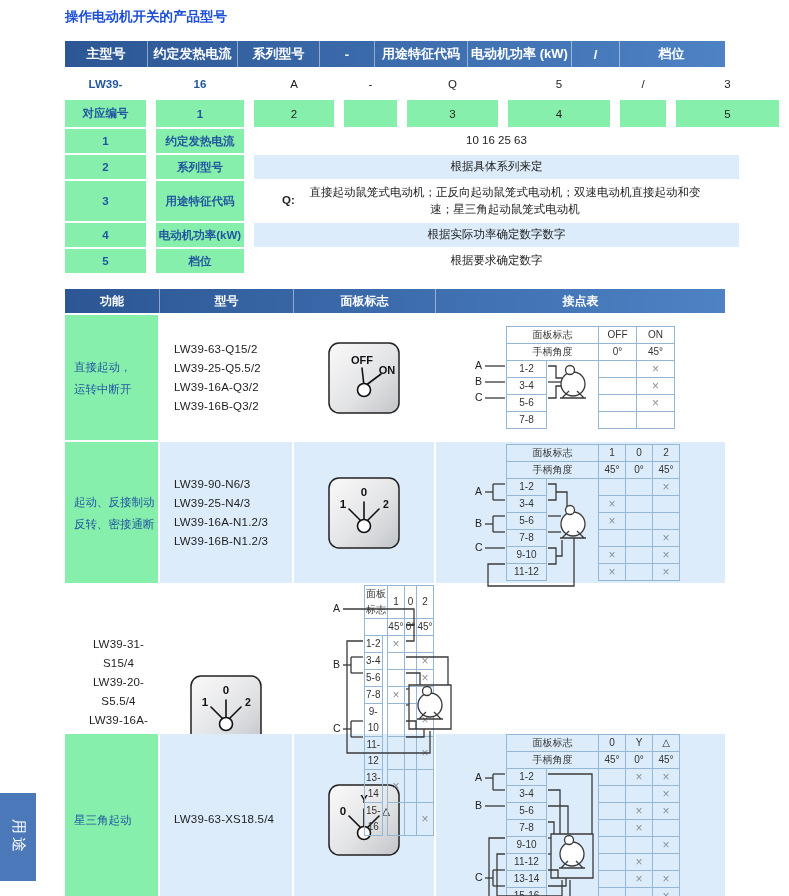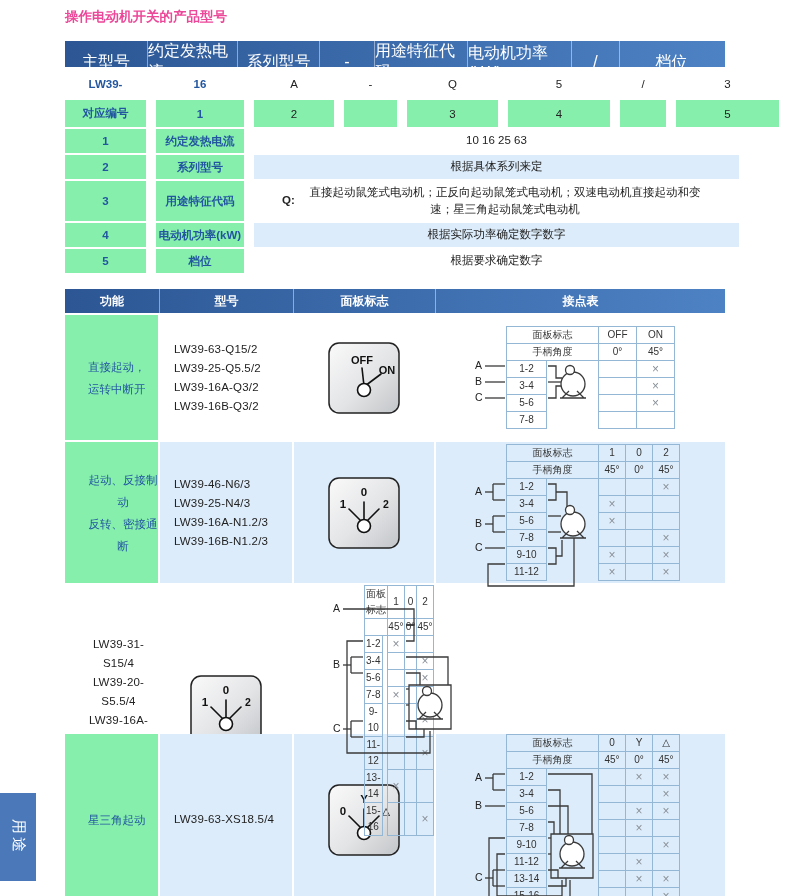--- a/index.html
+++ b/index.html
@@ -1,40 +1,40 @@
 <!DOCTYPE html>
 <html><head>
 <meta charset="utf-8">
 <style>
   *{box-sizing:border-box;margin:0;padding:0}
   html,body{width:789px;height:896px;background:#fff;overflow:hidden}
   body{font-family:"Liberation Sans","DejaVu Sans",sans-serif;position:relative;color:#222}
   .content{position:absolute;left:65px;top:8px;width:660px}
-  .page-title{font-size:13.5px;font-weight:bold;color:#ec4899;margin-bottom:15px}
+  .page-title{font-size:13.5px;font-weight:bold;color:#1d4ed8;margin-bottom:15px}
 
   
   .t1-header{display:grid;grid-template-columns:83px 90px 82px 55px 93px 104px 48px 103px;
-    height:26px;background:linear-gradient(90deg,#2c5694,#4d82c4);color:#fff;font-weight:normal;
-    font-size:16px;margin-bottom:2px}
+    height:26px;background:linear-gradient(90deg,#2c5694,#4d82c4);color:#fff;font-weight:bold;
+    font-size:13px;margin-bottom:2px}
   .hcell{display:flex;align-items:center;justify-content:center;border-right:1px solid rgba(255,255,255,.45)}
   .hcell:last-child{border-right:none}
   .t1-row{display:grid;grid-template-columns:81px 88px 80px 53px 91px 102px 46px 103px;column-gap:10px;margin-bottom:2px}
   .t1-detail{grid-template-columns:81px 88px 485px}
   .cell{display:flex;align-items:center;justify-content:center;font-size:11.5px;color:#222;background:#fff;text-align:center}
   .bg-light{background:#86efac}
   .bg-pale{background:#ddecfa}
   .accent{color:#2257a0;font-weight:bold}
   .desc{padding:2px 28px;line-height:1.5}
   .desc b{margin-right:4px}
 
   
   .t2-header{display:grid;grid-template-columns:95px 134px 142px 289px;height:24px;
     background:linear-gradient(90deg,#2c5694,#4d82c4);color:#fff;font-weight:bold;font-size:12px;margin-bottom:2px}
   .t2-row{display:grid;grid-template-columns:93px 132px 140px 289px;column-gap:2px;margin-bottom:2px}
-  .func{flex-direction:column;justify-content:center;align-items:flex-start;padding-left:23px;
+  .func{flex-direction:column;justify-content:center;align-items:flex-start;padding-left:9px;
     color:#2257a0;font-size:11.5px;line-height:22px}
   .models{flex-direction:column;justify-content:center;align-items:flex-start;padding-left:14px;
     font-size:11.5px;line-height:19px;letter-spacing:.2px}
   .panelc{justify-content:center}
   .contactc{justify-content:flex-start;padding-left:36px}
 
   
   .contact{position:relative;padding-left:34px}
   .ctab{border-collapse:collapse;table-layout:fixed;background:transparent}
   .ctab td{font-size:10px;color:#333;text-align:center;padding:0;height:16px;line-height:16px}
@@ -210,21 +210,21 @@
             </svg>
           </div>
         </div>
       </div>
       <div class="t2-row" style="height: 141px;">
         <div class="cell bg-light func">
           <div>起动、反接制动</div>
           <div>反转、密接通断</div>
         </div>
         <div class="cell models bg-pale">
-          <div>LW39-46-N6/3</div>
+          <div>LW39-90-N6/3</div>
           <div>LW39-25-N4/3</div>
           <div>LW39-16A-N1.2/3</div>
           <div>LW39-16B-N1.2/3</div>
         </div>
         <div class="cell panelc bg-pale">
           <svg width="76" height="76" viewBox="0 0 76 76">
             <rect x="3" y="3" width="70" height="70" rx="10" fill="url(#panelGrad)" stroke="#222" stroke-width="1.5"></rect>
             <line x1="38" y1="46" x2="38" y2="27" stroke="#111" stroke-width="1.6" stroke-linecap="round"></line>
             <line x1="36" y1="47" x2="23" y2="34" stroke="#111" stroke-width="1.6" stroke-linecap="round"></line>
             <line x1="40" y1="47" x2="53" y2="34" stroke="#111" stroke-width="1.6" stroke-linecap="round"></line>

